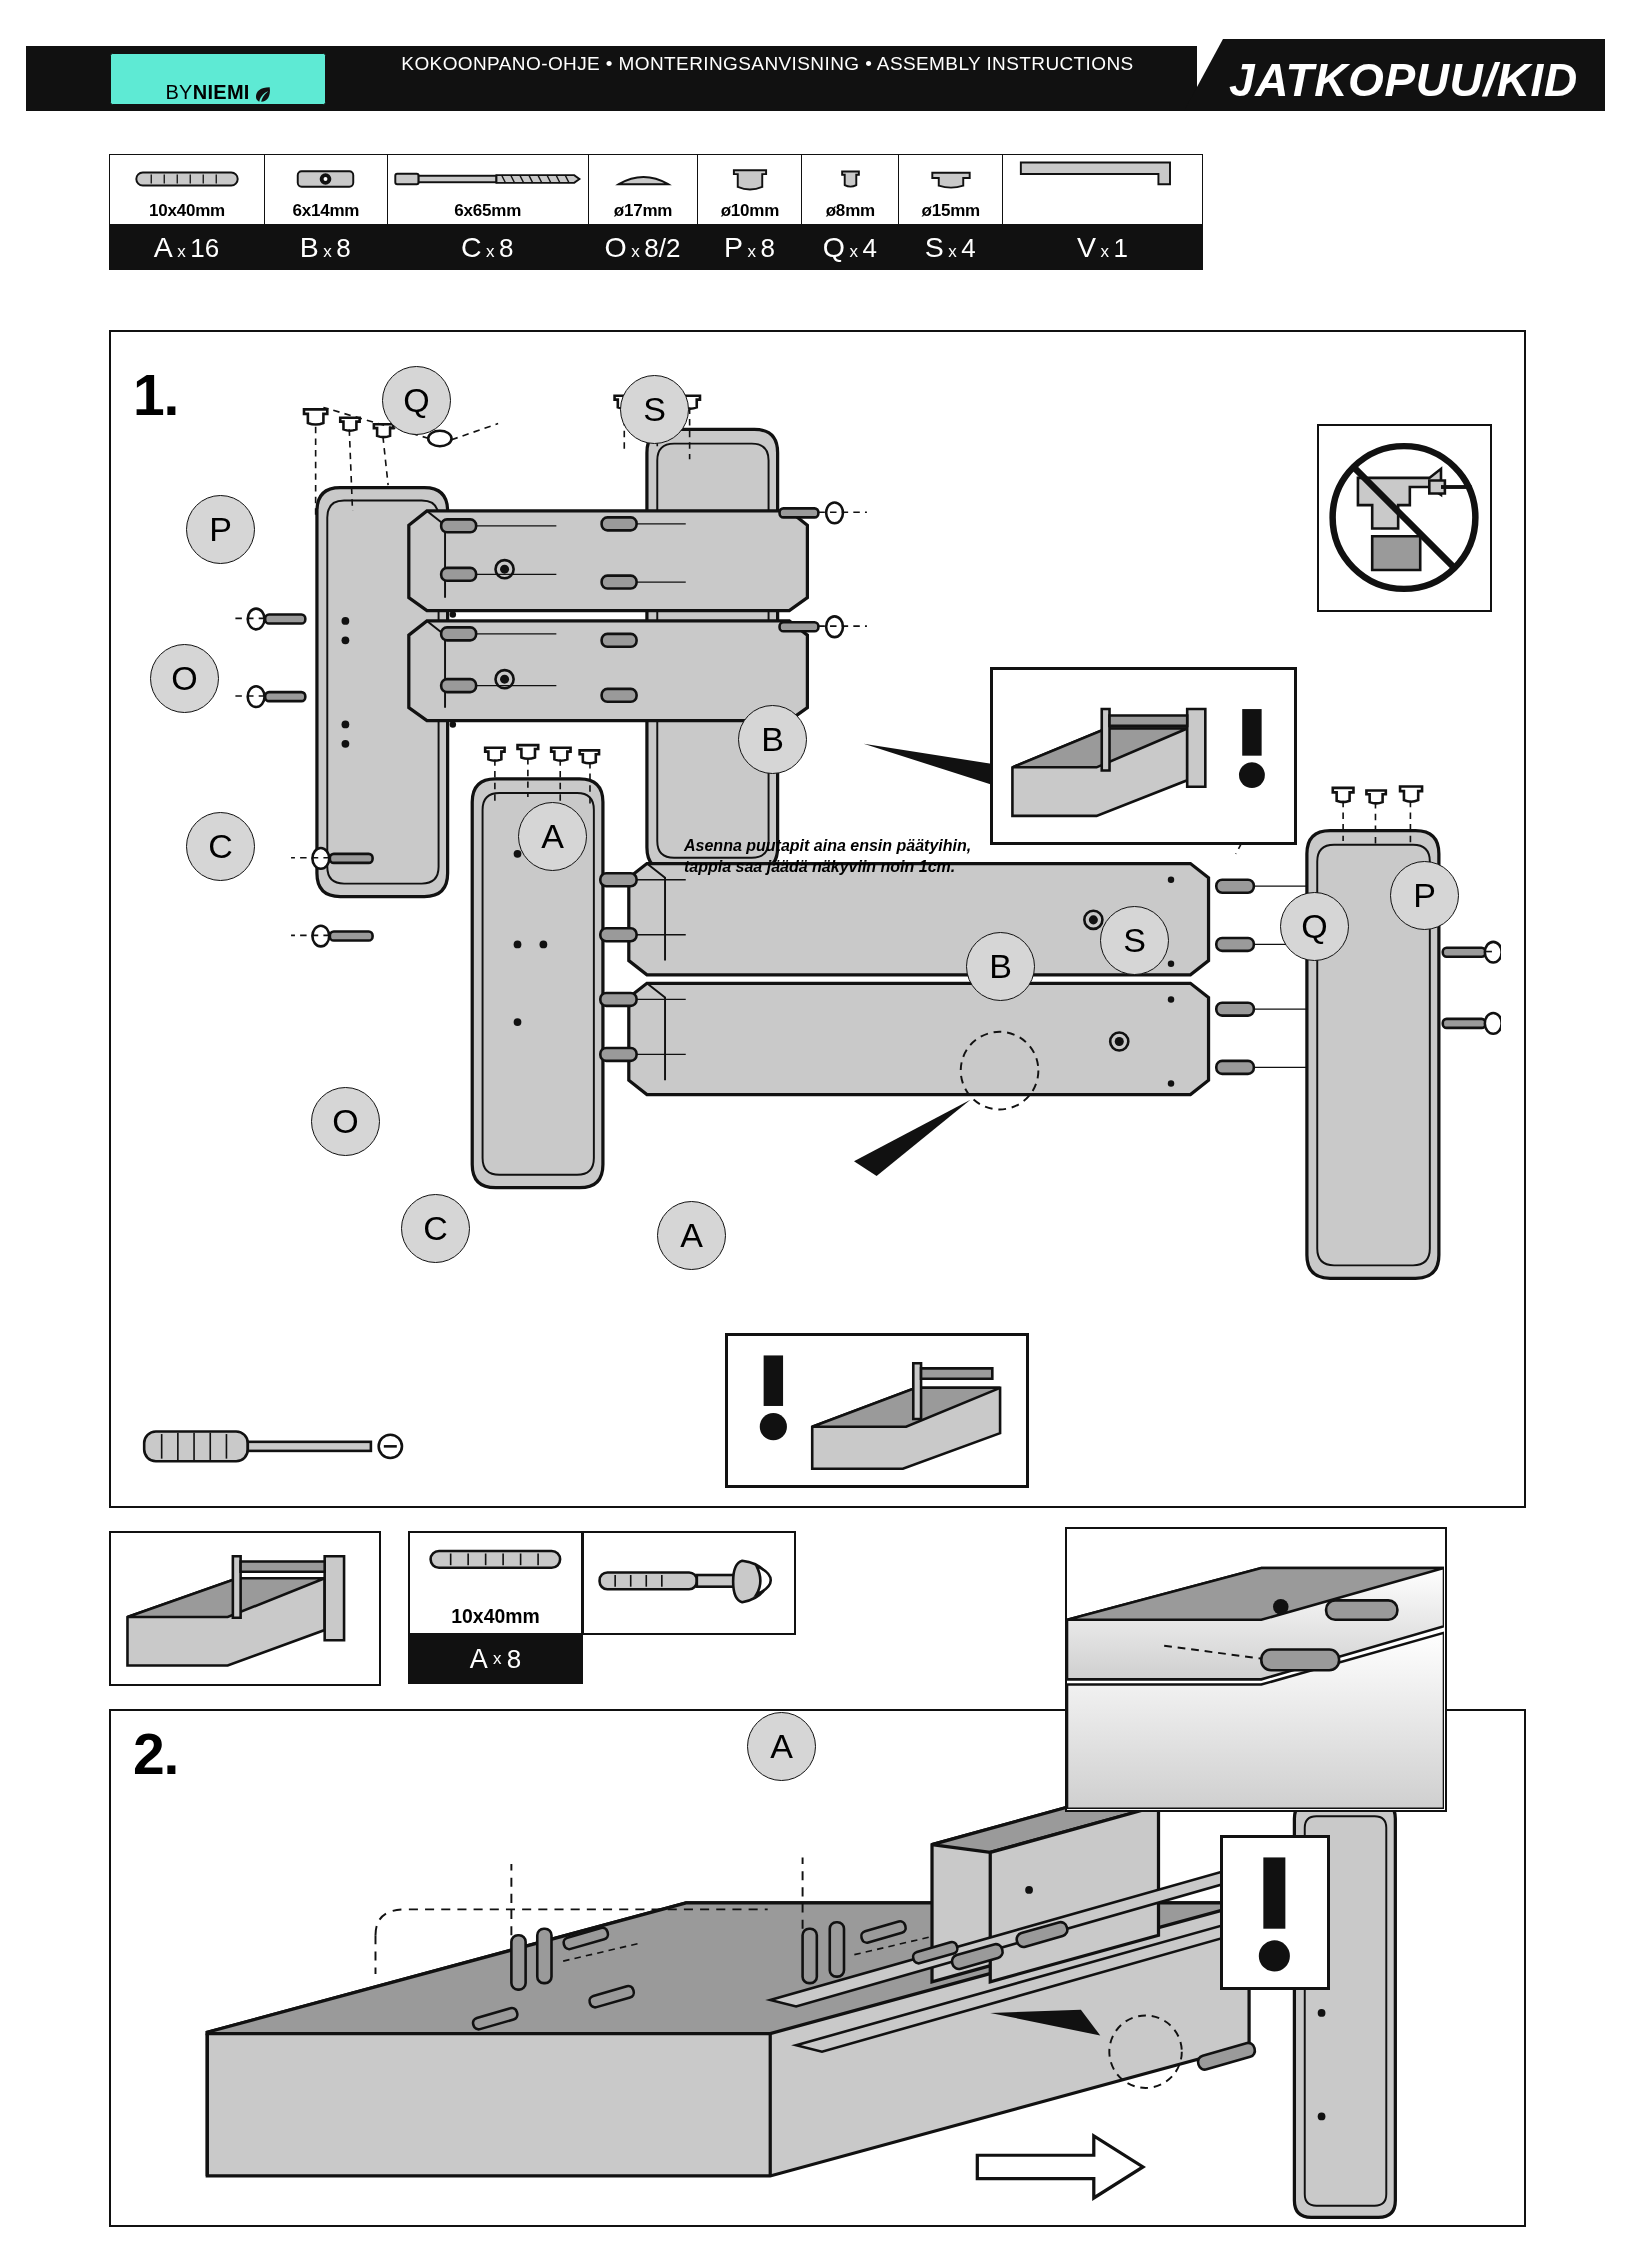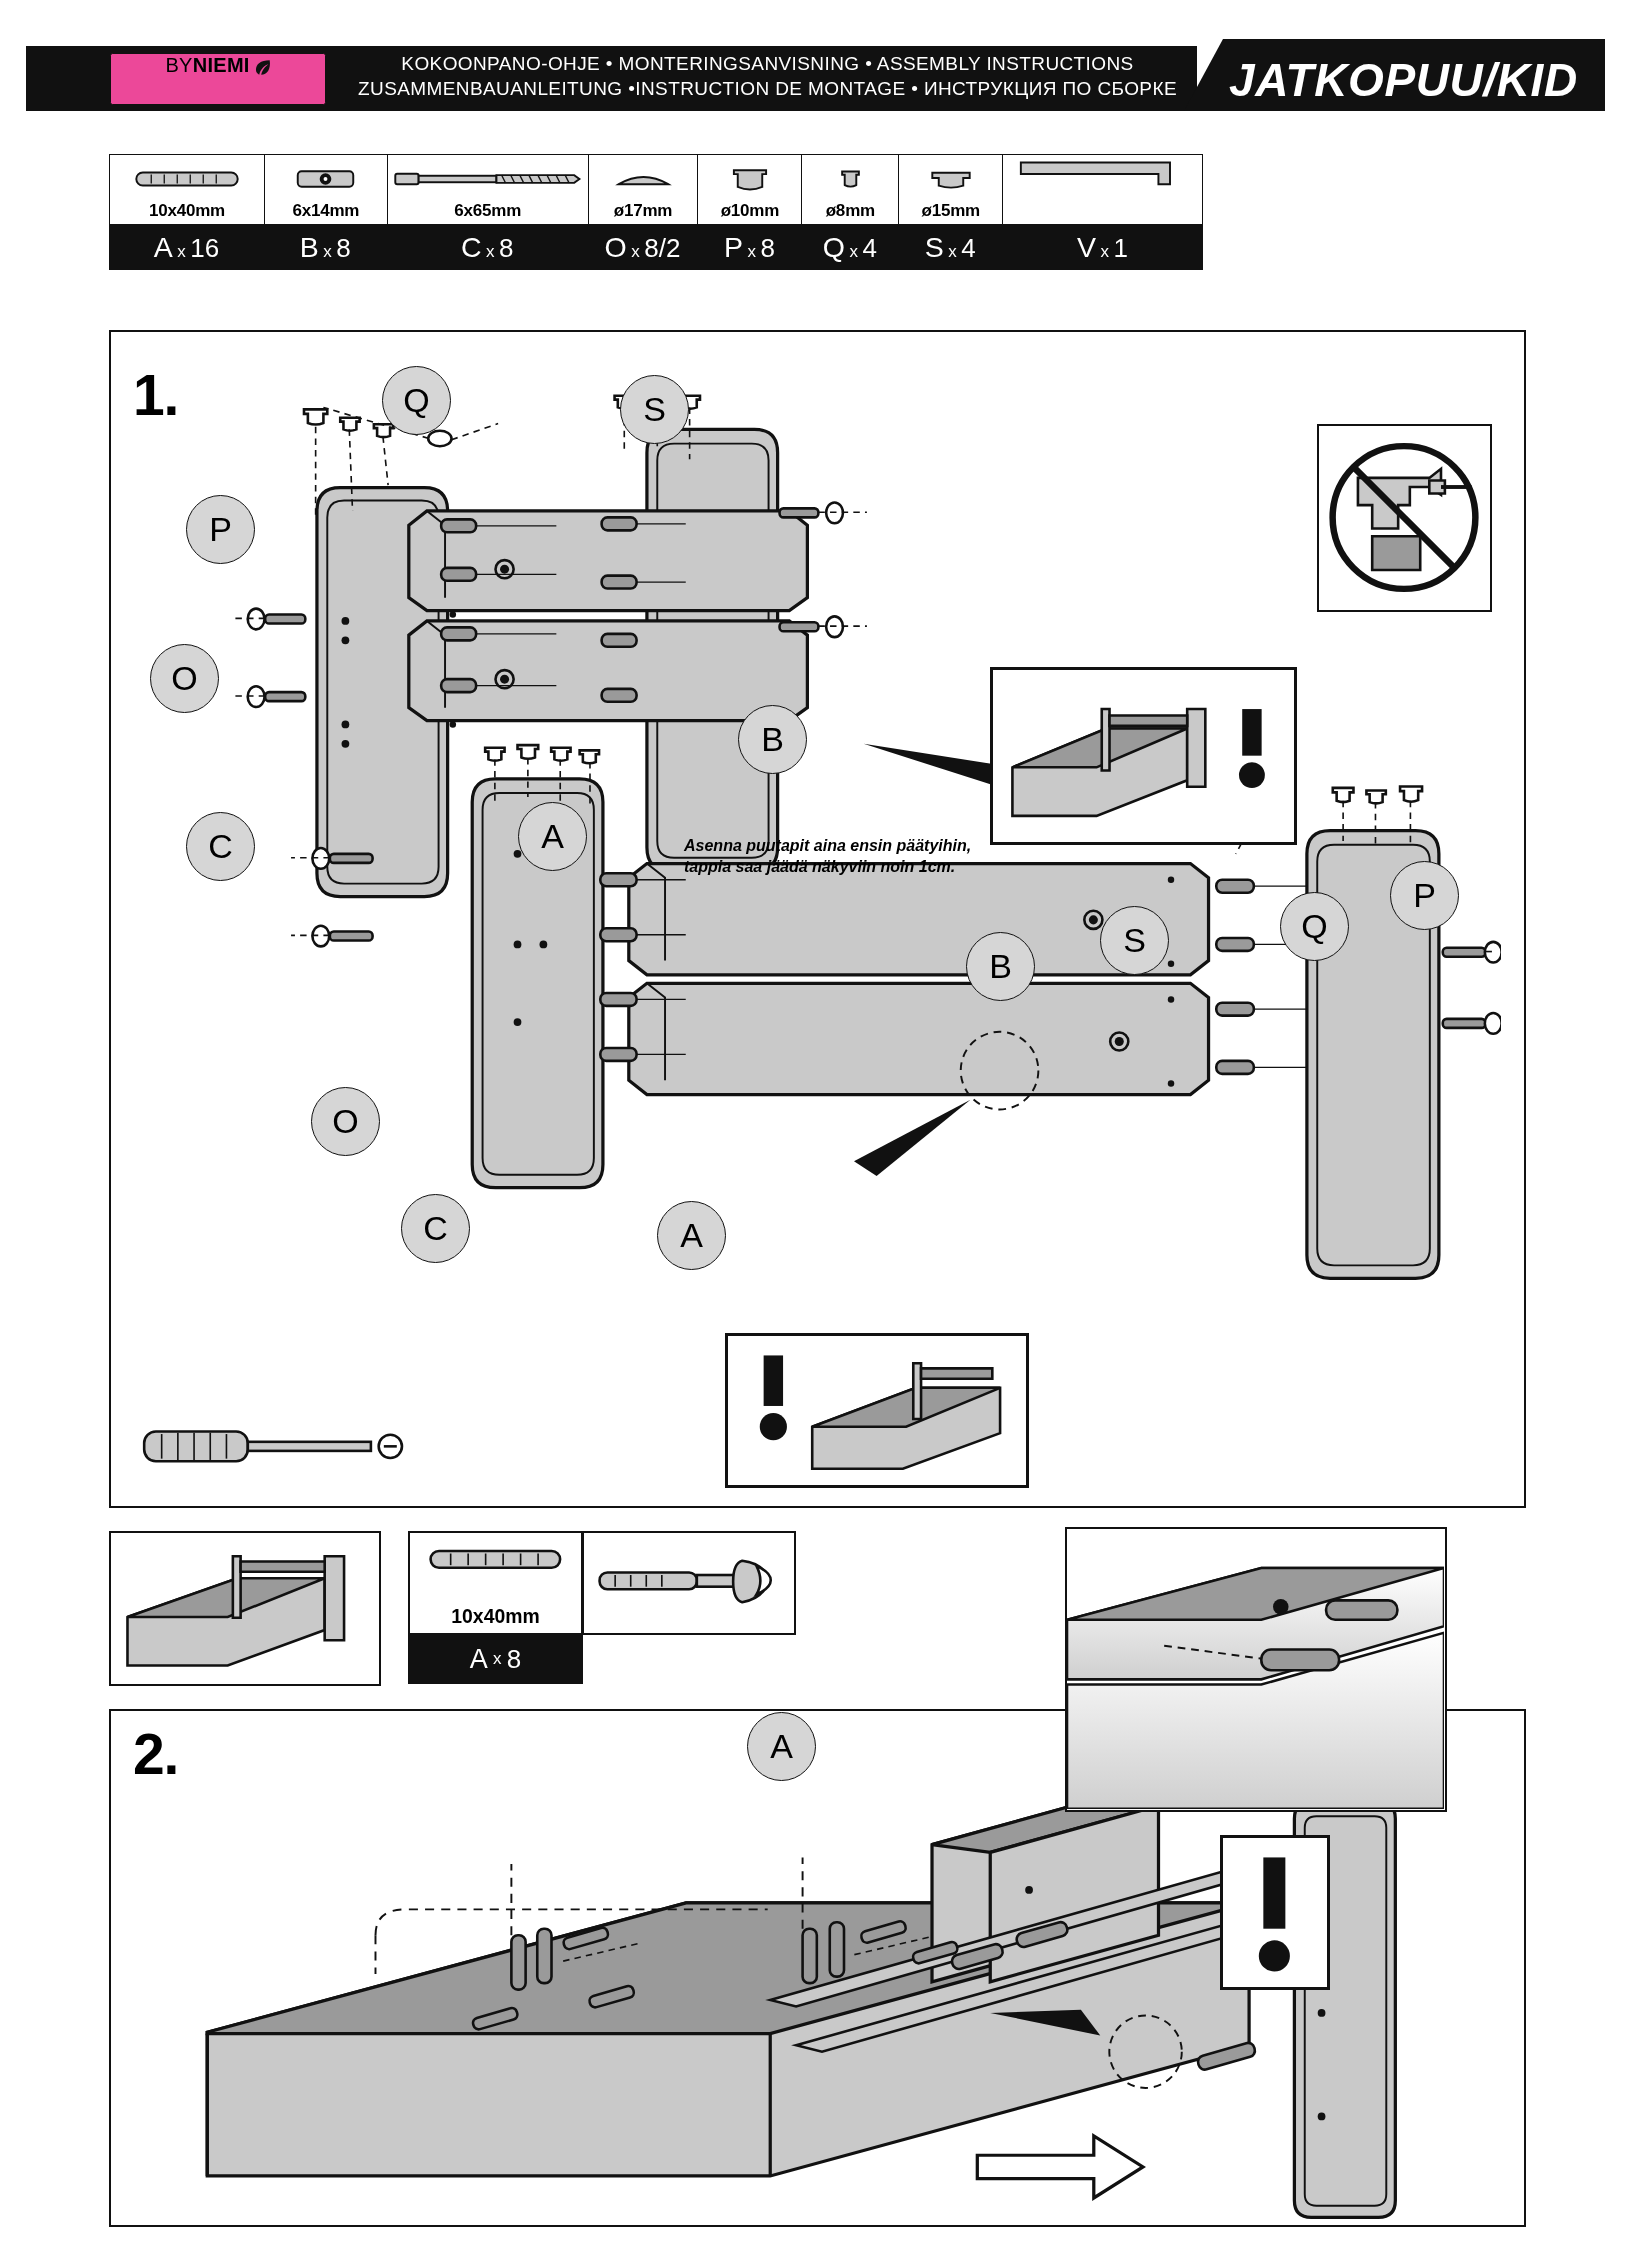--- a/index.html
+++ b/index.html
@@ -2,21 +2,21 @@
 <html style="font-size:10.4px"><head>
 <meta charset="utf-8">
 <style>
   html,body{margin:0;padding:0;background:#ffffff;}
   body{width:1632px;height:2261px;font-family:"Liberation Sans",sans-serif;color:#000;position:relative;overflow:hidden;}
   .page{position:absolute;left:0;top:0;width:1632px;height:2261px;}
 
   
   .hdr{position:absolute;left:26px;top:39px;width:1579px;height:78px;}
   .hdr-bar{position:absolute;left:0;top:6.5px;width:1171px;height:65px;background:#111;}
-  .logo-box{position:absolute;left:84px;top:14.2px;width:214px;height:50px;background:#ec4899;border:1.9px solid #111;border-radius:2.6px;display:flex;align-items:flex-start;justify-content:center;}
+  .logo-box{position:absolute;left:84px;top:14.2px;width:214px;height:50px;background:#5eead4;border:1.9px solid #111;border-radius:2.6px;display:flex;align-items:flex-end;justify-content:center;}
   .logo-txt{font-size:20px;letter-spacing:0.3px;font-weight:400;}
   .logo-txt b{font-weight:700;}
   .leaf{display:inline-block;width:17px;height:17px;margin-left:3.9px;position:relative;top:3.9px;}
   .hdr-lines{position:absolute;left:324px;top:13px;width:835px;color:#fff;text-align:center;}
   .hdr-lines div{font-size:19px;letter-spacing:0.4px;line-height:24.6px;white-space:nowrap;font-family:"Liberation Sans",sans-serif;}
   .ribbon{position:absolute;left:1158px;top:0px;width:421px;height:72px;background:#111;
           clip-path:polygon(39px 0,421px 0,421px 72px,0 72px);}
   .ribbon span{position:absolute;left:45px;top:14.2px;color:#fff;font-size:46px;font-style:italic;font-weight:700;letter-spacing:0.6px;white-space:nowrap;}
 
   
@@ -69,21 +69,20 @@
     <div class="logo-box">
       <div class="logo-txt"><span>BY</span><b>NIEMI</b><span class="leaf">
         <svg width="17" height="17" viewBox="0 0 26 26">
               <path d="M24 2C10 2 3 8 3 17c0 3 2 6 5 7 2-9 8-14 14-16-5 4-9 8-11 16 9 0 15-8 13-22z" fill="#111"></path>
             </svg>
       </span></div>
     </div>
 
     <div class="hdr-lines">
       <div>KOKOONPANO-OHJE • MONTERINGSANVISNING • ASSEMBLY INSTRUCTIONS</div>
-      <div>ZUSAMMENBAUANLEITUNG •INSTRUCTION DE MONTAGE • ИНСТРУКЦИЯ ПО СБОРКЕ</div>
     </div>
 
     <div class="ribbon">
       <span>JATKOPUU/KID</span>
     </div>
   </div>
 
   <div class="parts">
     <div class="pcells">
 

